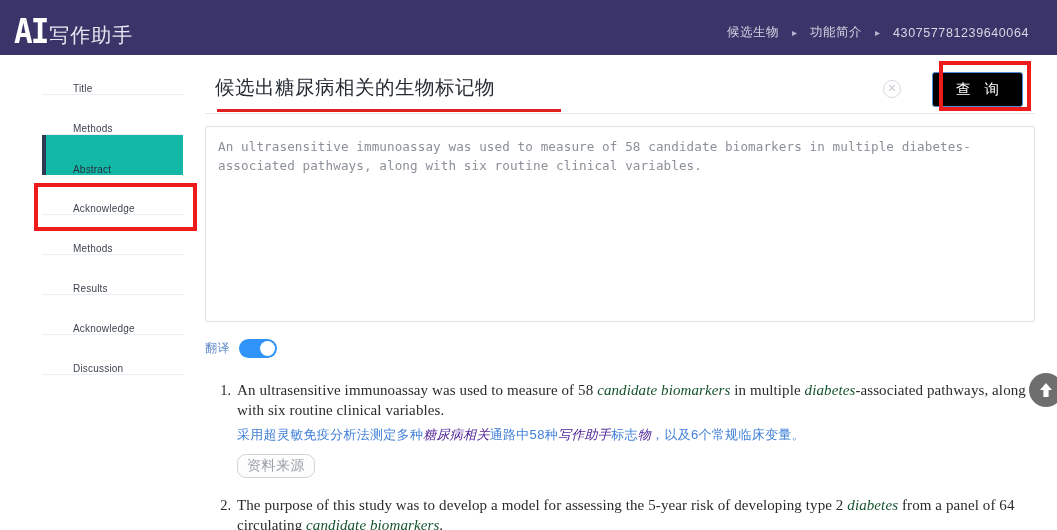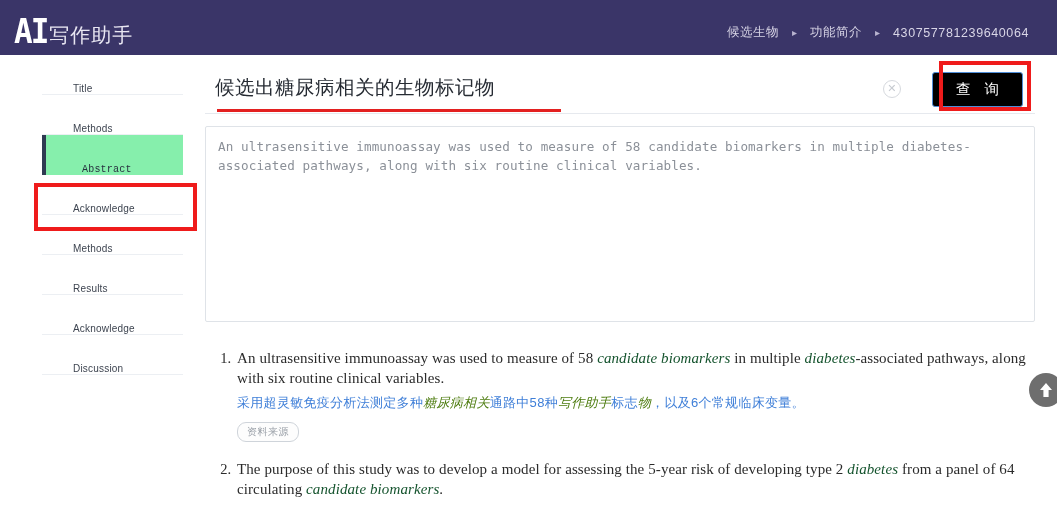--- a/index.html
+++ b/index.html
@@ -89,26 +89,25 @@
     align-items: flex-end;
     border-bottom: 1px solid #eceff3;
     font-size: 10px;
     color: #3d4450;
     padding-left: 31px;
     box-sizing: border-box;
     cursor: pointer;
     letter-spacing: .2px;
   }
   .side-item.active {
-    background: #86efac;
+    background: #14b8a6;
     color: #27303f;
     border-bottom: none;
     border-left: 4px solid #2f3a52;
-    padding-left: 36px;
-    font-family: Liberation Mono, monospace;
+    padding-left: 27px;
   }
   
   .annot-box {
     position: absolute;
     border: 4px solid #ef1b1b;
     pointer-events: none;
     box-sizing: border-box;
   }
   #annot-abstract {
     left: 34px;
@@ -275,30 +274,30 @@
   }
   .result-cn {
     margin-top: 5px;
     font-size: 13px;
     line-height: 20px;
     color: #3f7fd8;
     font-family: "Liberation Sans", sans-serif;
     letter-spacing: .3px;
   }
   .result-cn em {
-    color: #4d7c0f;
+    color: #4c1d95;
     font-style: italic;
   }
   .src-pill {
     display: inline-block;
     margin-top: 9px;
     border: 1px solid #cfd4da;
     border-radius: 9px;
     padding: 2px 9px;
-    font-size: 10px;
+    font-size: 14px;
     color: #9aa0a8;
     font-family: "Liberation Sans", sans-serif;
     background: #fdfdfd;
     cursor: pointer;
     letter-spacing: .5px;
   }
 
   
   .scroll-top {
     position: absolute;
@@ -366,20 +365,26 @@
     <div class="search-row">
       <input class="search-input" type="text" value="候选出糖尿病相关的生物标记物" style="">
       <div class="clear-icon">✕</div>
       <button class="search-btn">查 询</button>
       <div id="annot-underline"></div>
       <div id="annot-btn"></div>
     </div>
 
     <textarea class="editor" placeholder="请输入英文句子" style="">An ultrasensitive immunoassay was used to measure of 58 candidate biomarkers in multiple diabetes-associated pathways, along with six routine clinical variables.</textarea>
 
+    <div class="toggle-row">
+      <span class="toggle-label">翻译</span>
+      <div class="switch">
+        <div class="knob"></div>
+      </div>
+    </div>
 
     <div class="results">
 
       <div class="result-item">
         <div class="result-num">1.</div>
         <div class="result-body">
           <div class="result-en">An ultrasensitive immunoassay was used to measure of 58 <em>candidate biomarkers</em> in multiple <em>diabetes</em>-associated pathways, along with six routine clinical variables.</div>
           <div class="result-cn">采用超灵敏免疫分析法测定多种<em>糖尿病相关</em>通路中58种<em>写作助手</em>标志<em>物</em>，以及6个常规临床变量。</div>
           <span class="src-pill">资料来源</span>
         </div>

